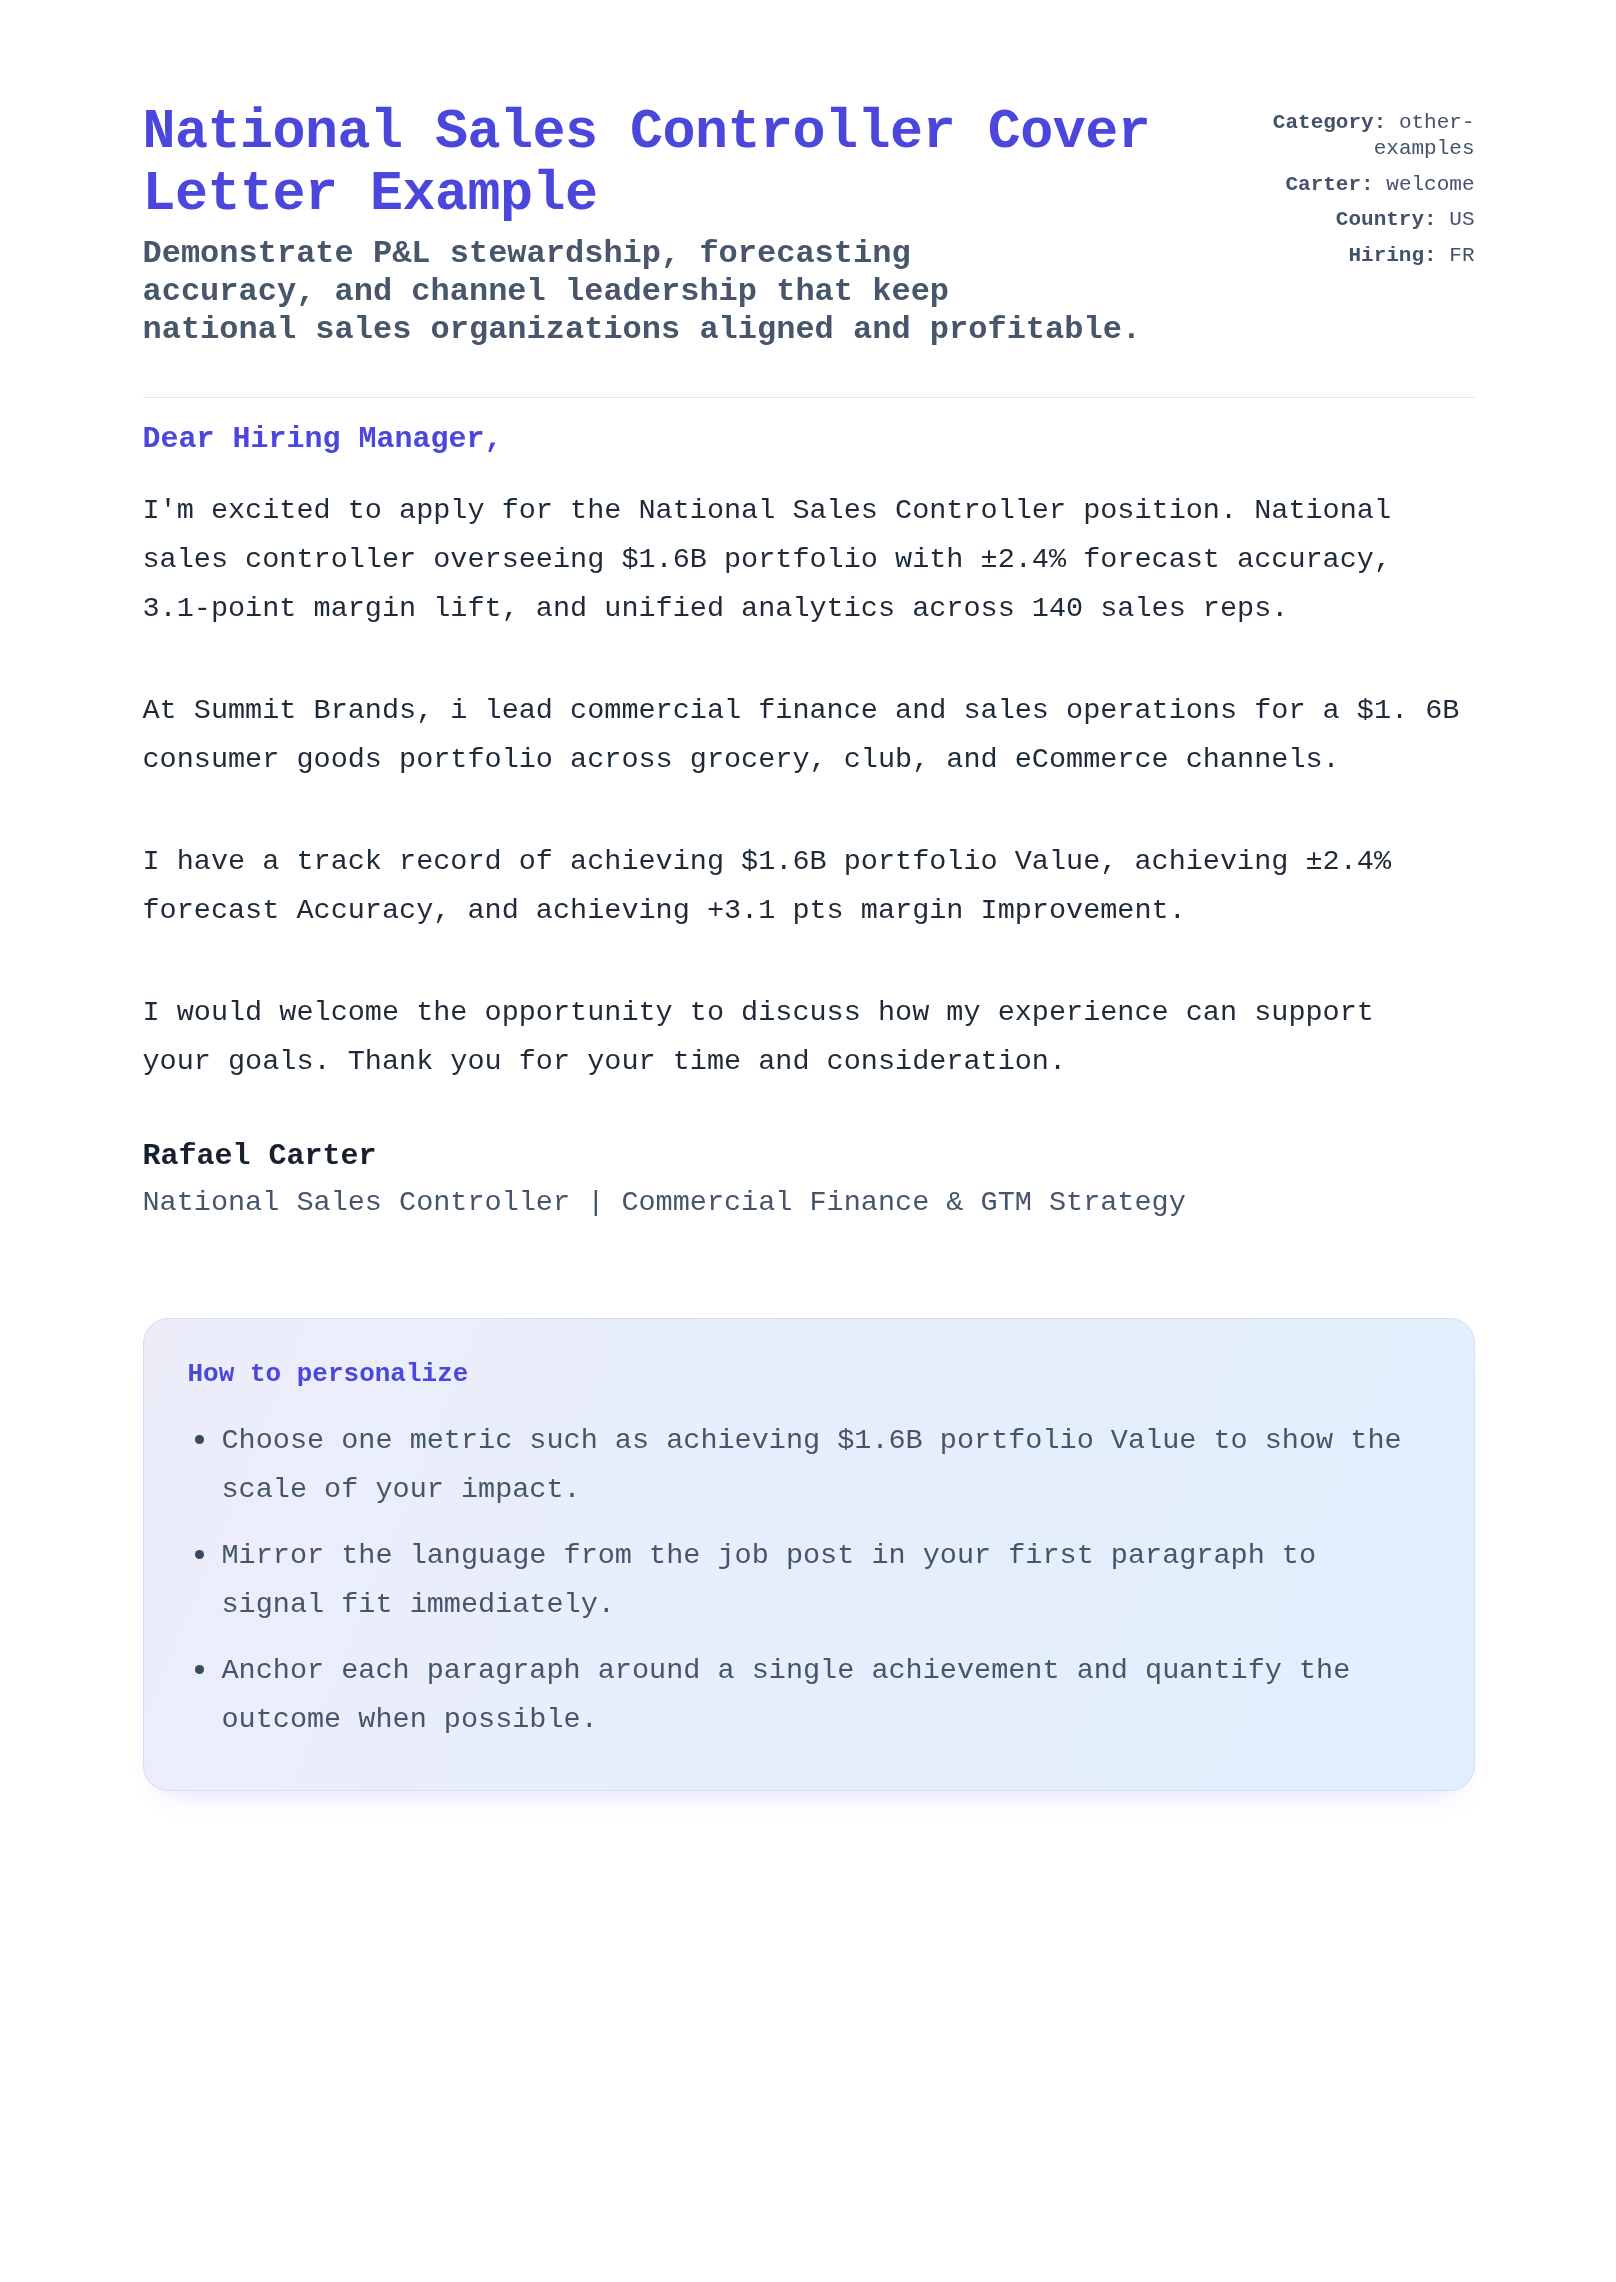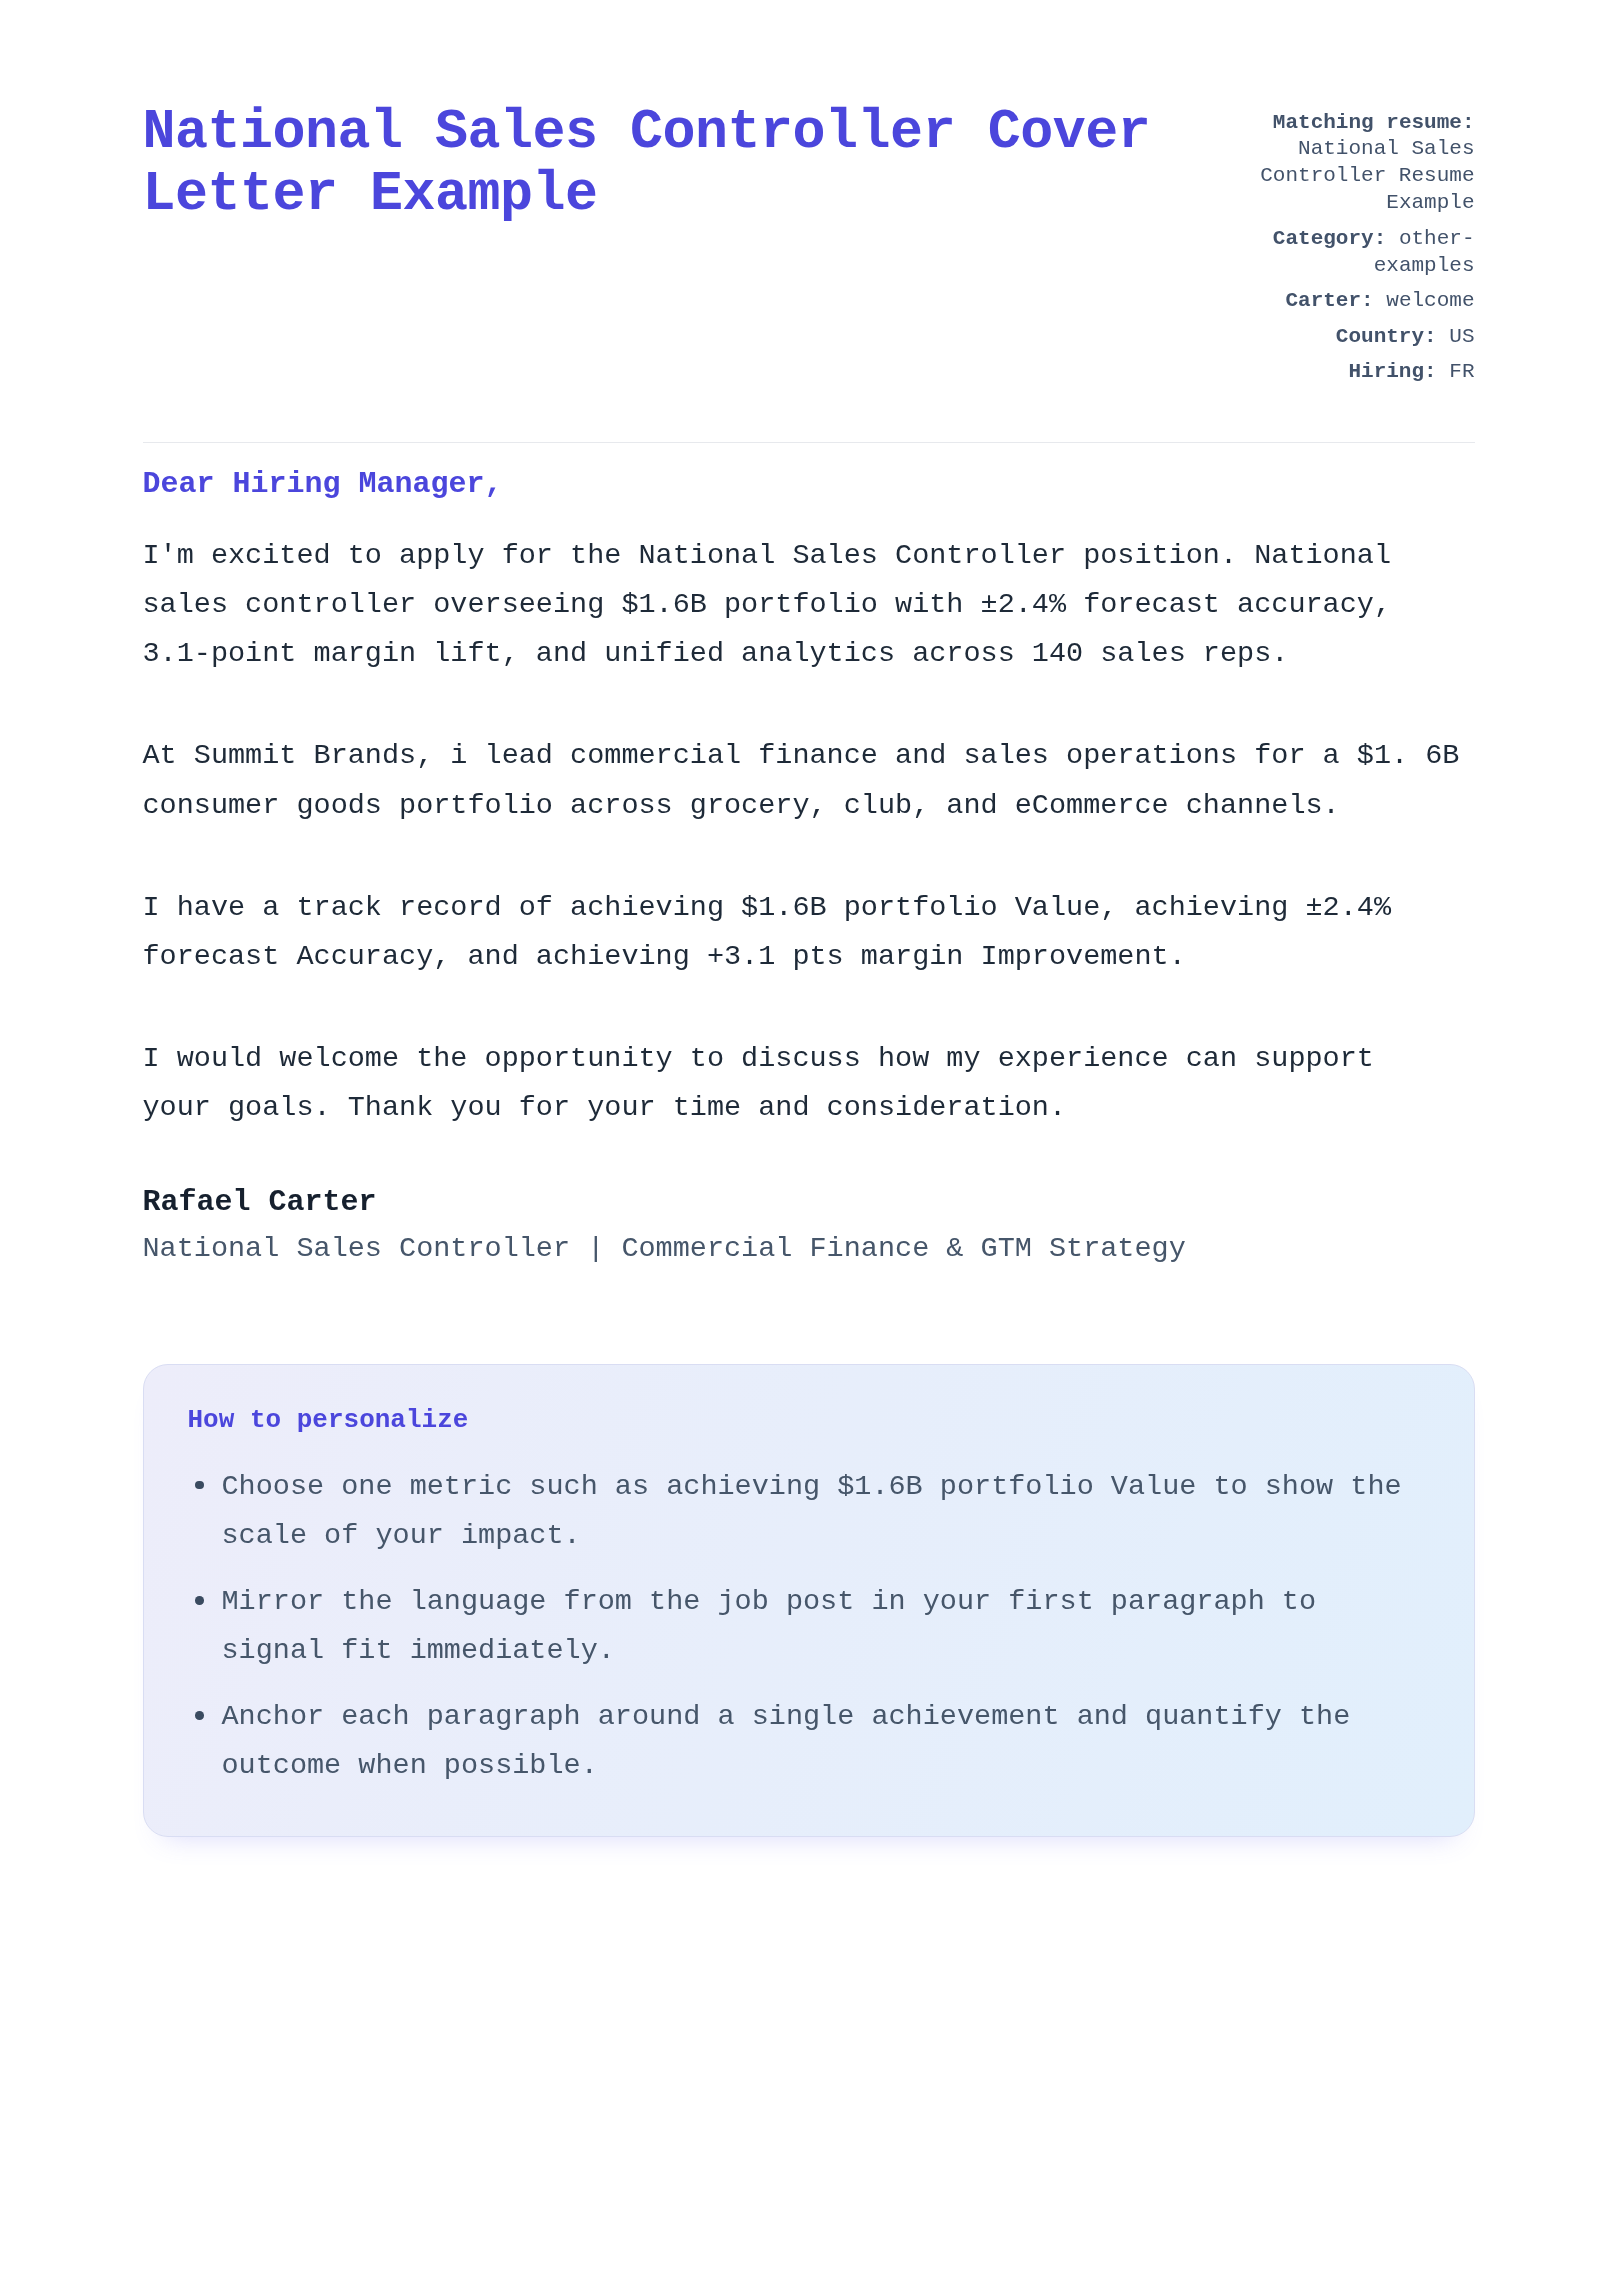--- a/index.html
+++ b/index.html
@@ -67,24 +67,29 @@
 <div class="page">
   <div class="container">
 
     <header class="header">
       <div class="header-left">
         <h1 class="title">
 
         <span class="line">National Sales Controller Cover</span>
             <span class="line">Letter Example</span>
           </h1>
+        <div class="subtitle">
+
+        <span class="line">Demonstrate P&amp;L stewardship, forecasting</span>
+            <span class="line">accuracy, and channel leadership that keep</span>
+            <span class="line">national sales organizations aligned and profitable.</span>
+          </div>
       </div>
       <aside class="meta">
 
-          <p class="meta-item"><strong class="meta-label">Matching resume:</strong> <span class="meta-value">National Sales Controller Resume Example</span></p>
 
           <p class="meta-item"><strong class="meta-label">Category:</strong> <span class="meta-value">other-examples</span></p>
 
           <p class="meta-item"><strong class="meta-label">Carter:</strong> <span class="meta-value">welcome</span></p>
 
           <p class="meta-item"><strong class="meta-label">Country:</strong> <span class="meta-value">US</span></p>
 
           <p class="meta-item"><strong class="meta-label">Hiring:</strong> <span class="meta-value">FR</span></p>
         </aside>
     </header>

